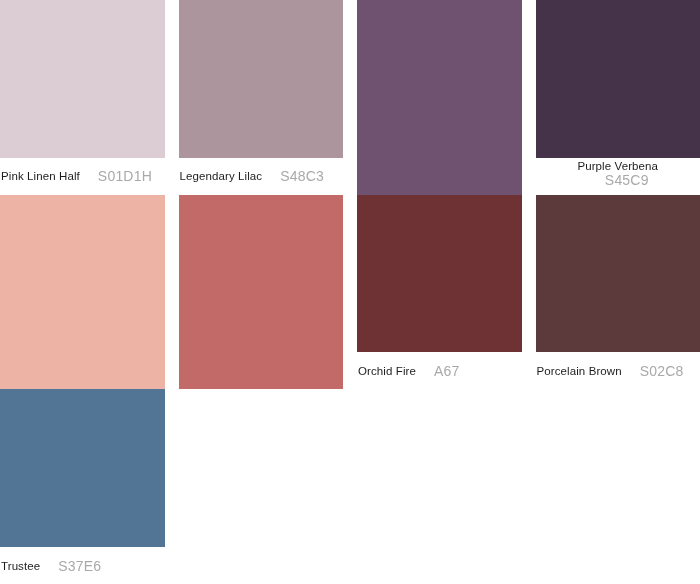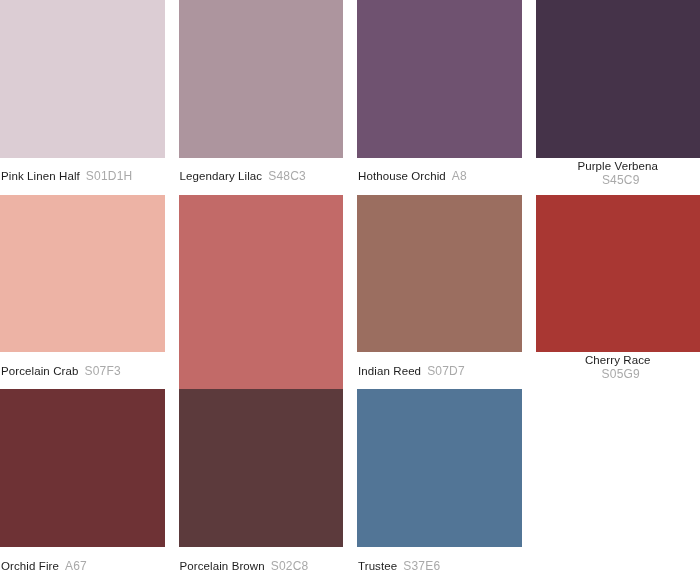--- a/index.html
+++ b/index.html
@@ -55,26 +55,27 @@
     font-size: 11.5px;
     line-height: 14px;
     color: #1d1d1d;
     letter-spacing: 0.1px;
     white-space: nowrap;
     overflow: hidden;
     text-overflow: ellipsis;
   }
 
   .swatch-code {
-    font-size: 12px;
+    font-size: 14px;
     line-height: 14px;
     color: #a9a9a9;
     letter-spacing: 0.2px;
     white-space: nowrap;
     padding-left: 6px;
+    margin-left: 12px;
   }
 
   
   .swatch-cell.col-1 .swatch-label { padding-left: 1px; }
   .swatch-cell.col-4 .swatch-label { padding-right: 1px; flex-direction: column; }
 </style>
 </head>
 <body>
 
 <div id="palette-grid">
@@ -90,61 +91,39 @@
   <div class="swatch-cell col-2">
     <div class="swatch-color" style="background-color: rgb(173, 149, 158);"></div>
     <div class="swatch-label">
       <span class="swatch-name">Legendary Lilac</span>
       <span class="swatch-code">S48C3</span>
     </div>
   </div>
 
   <div class="swatch-cell col-3">
     <div class="swatch-color" style="background-color: rgb(111, 82, 112);"></div>
-    <div class="swatch-label">
-      <span class="swatch-name">Hothouse Orchid</span>
-      <span class="swatch-code">A8</span>
-    </div>
   </div>
 
   <div class="swatch-cell col-4">
     <div class="swatch-color" style="background-color: rgb(69, 51, 73);"></div>
     <div class="swatch-label">
       <span class="swatch-name">Purple Verbena</span>
       <span class="swatch-code">S45C9</span>
     </div>
   </div>
 
   <div class="swatch-cell col-1">
     <div class="swatch-color" style="background-color: rgb(237, 179, 165);"></div>
-    <div class="swatch-label">
-      <span class="swatch-name">Porcelain Crab</span>
-      <span class="swatch-code">S07F3</span>
-    </div>
   </div>
 
   <div class="swatch-cell col-2">
     <div class="swatch-color" style="background-color: rgb(194, 106, 104);"></div>
   </div>
 
-  <div class="swatch-cell col-3">
-    <div class="swatch-color" style="background-color: rgb(155, 110, 96);"></div>
-    <div class="swatch-label">
-      <span class="swatch-name">Indian Reed</span>
-      <span class="swatch-code">S07D7</span>
-    </div>
-  </div>
 
-  <div class="swatch-cell col-4">
-    <div class="swatch-color" style="background-color: rgb(169, 55, 51);"></div>
-    <div class="swatch-label">
-      <span class="swatch-name">Cherry Race</span>
-      <span class="swatch-code">S05G9</span>
-    </div>
-  </div>
 
   <div class="swatch-cell col-1">
     <div class="swatch-color" style="background-color: rgb(110, 50, 53);"></div>
     <div class="swatch-label">
       <span class="swatch-name">Orchid Fire</span>
       <span class="swatch-code">A67</span>
     </div>
   </div>
 
   <div class="swatch-cell col-2">

